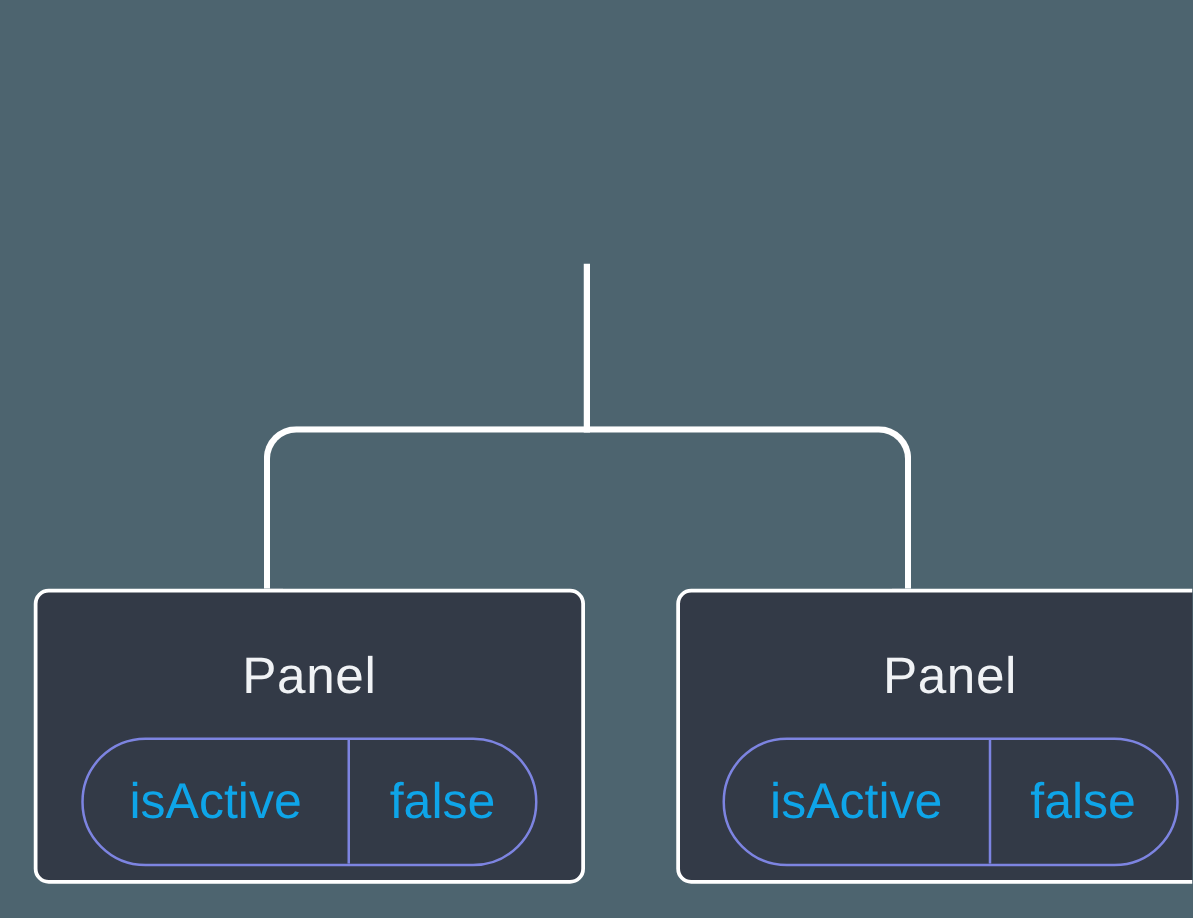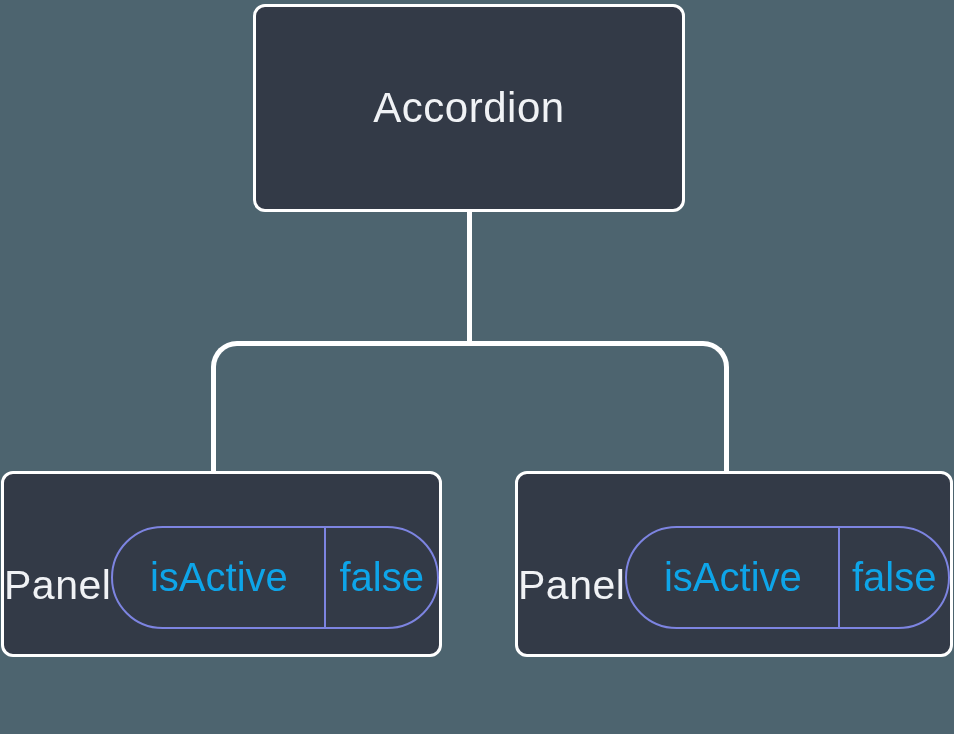--- a/index.html
+++ b/index.html
@@ -33,24 +33,25 @@
     align-items: center;
     justify-content: center;
   }
   .node-root .node-label {
     font-size: 42px;
     font-weight: 500;
     letter-spacing: 0.5px;
   }
   .node-panel {
     top: 471px;
-    height: 186px;
+    height: 236px;
     display: flex;
-    flex-direction: row;
+    flex-direction: column;
     align-items: center;
+    margin-left: 26px;
   }
   .node-panel-left  { left: 1px;   width: 441px; }
   .node-panel-right { left: 515px; width: 438px; }
   .panel-title {
     margin-top: 42px;
     font-size: 41px;
     font-weight: 500;
     line-height: 48px;
     letter-spacing: 0.5px;
   }
@@ -99,23 +100,20 @@
     border-bottom: none;
     border-radius: 26px 26px 0 0;
     background: transparent;
   }
 </style>
 </head>
 <body>
 
 <div class="canvas">
 
-  <div class="node node-root">
-    <span class="node-label">Accordion</span>
-  </div>
 
   <div class="connector-stem"></div>
 
   <div class="connector-branch"></div>
 
   <div class="node node-panel node-panel-left">
     <div class="panel-title">Panel</div>
     <div class="state-pill">
       <div class="pill-cell pill-key">isActive</div>
       <div class="pill-cell pill-value">false</div>

